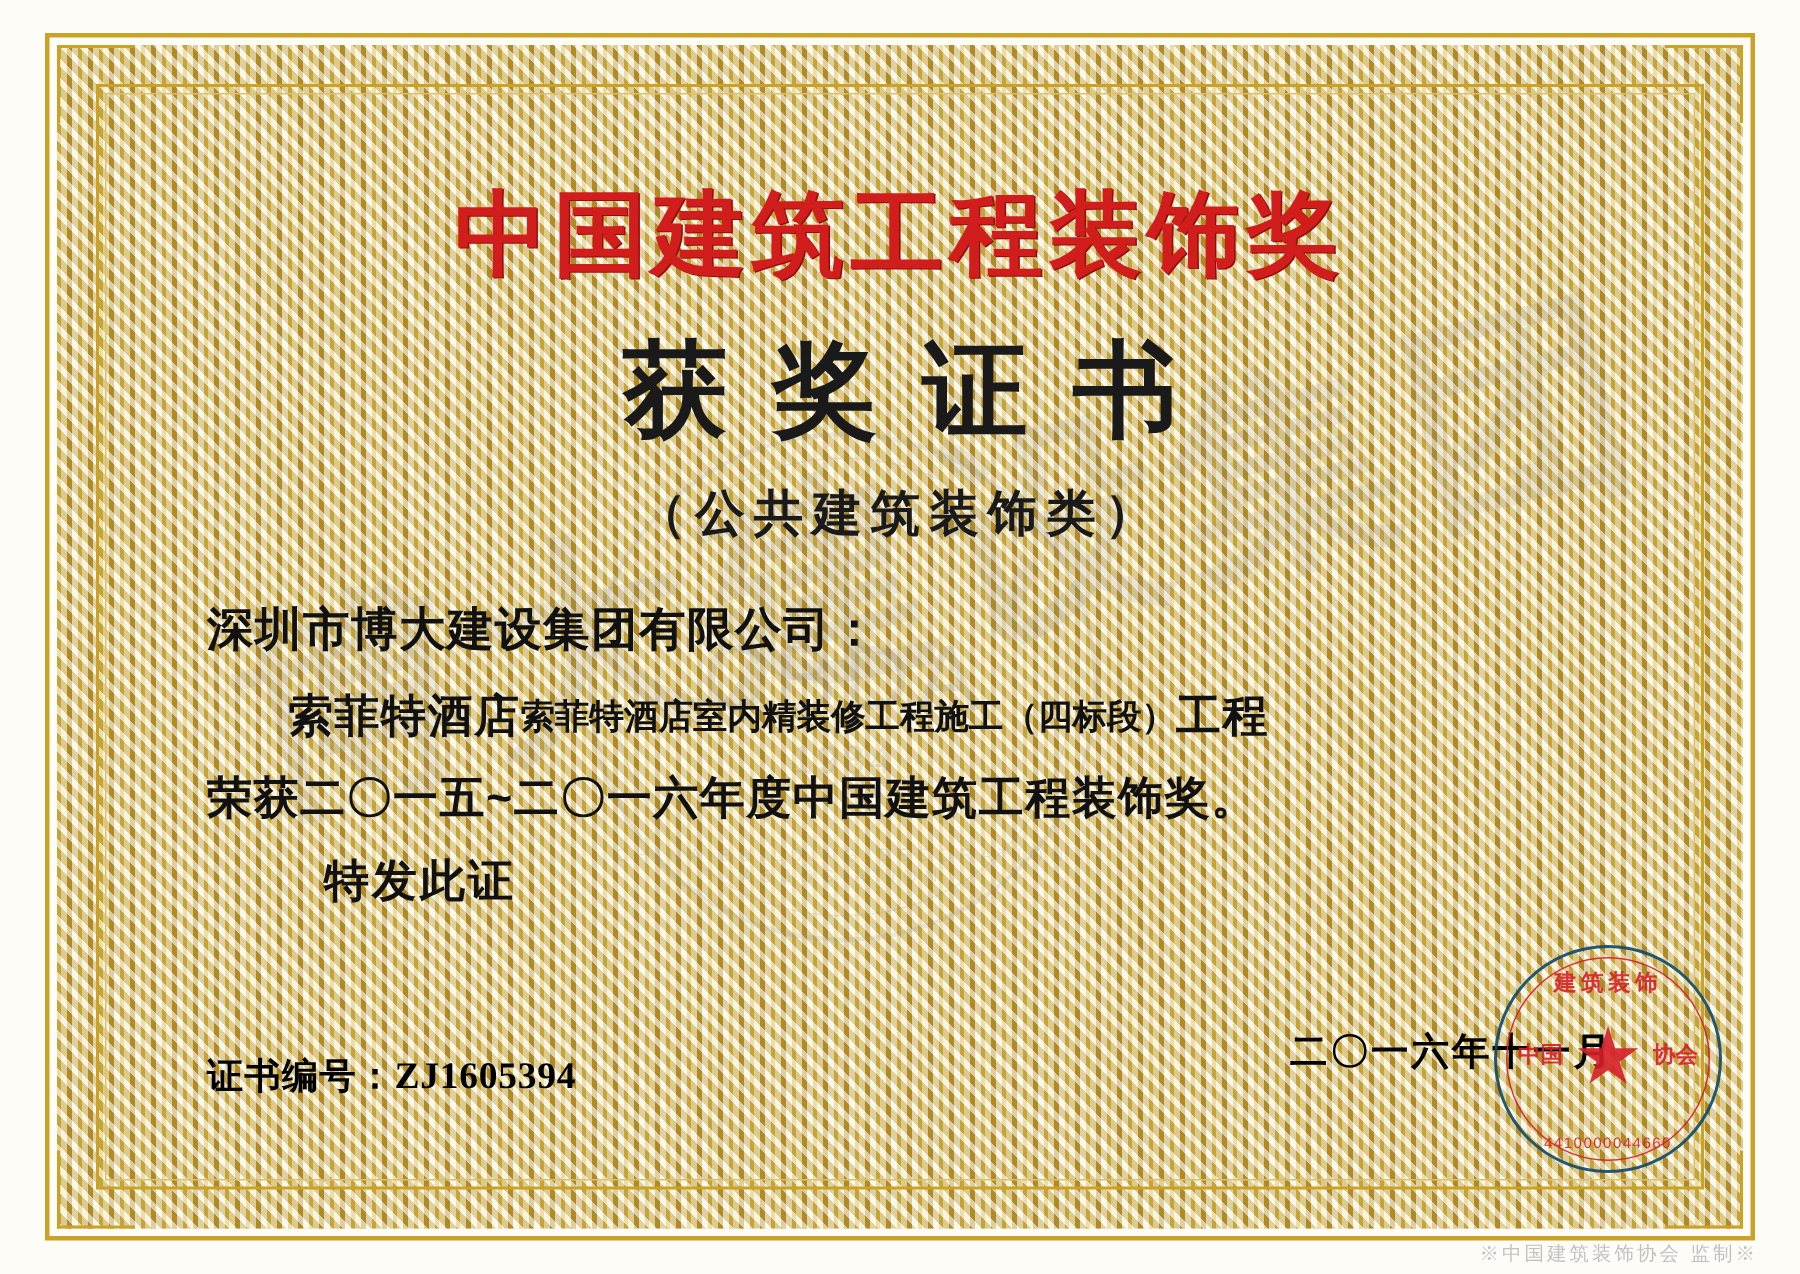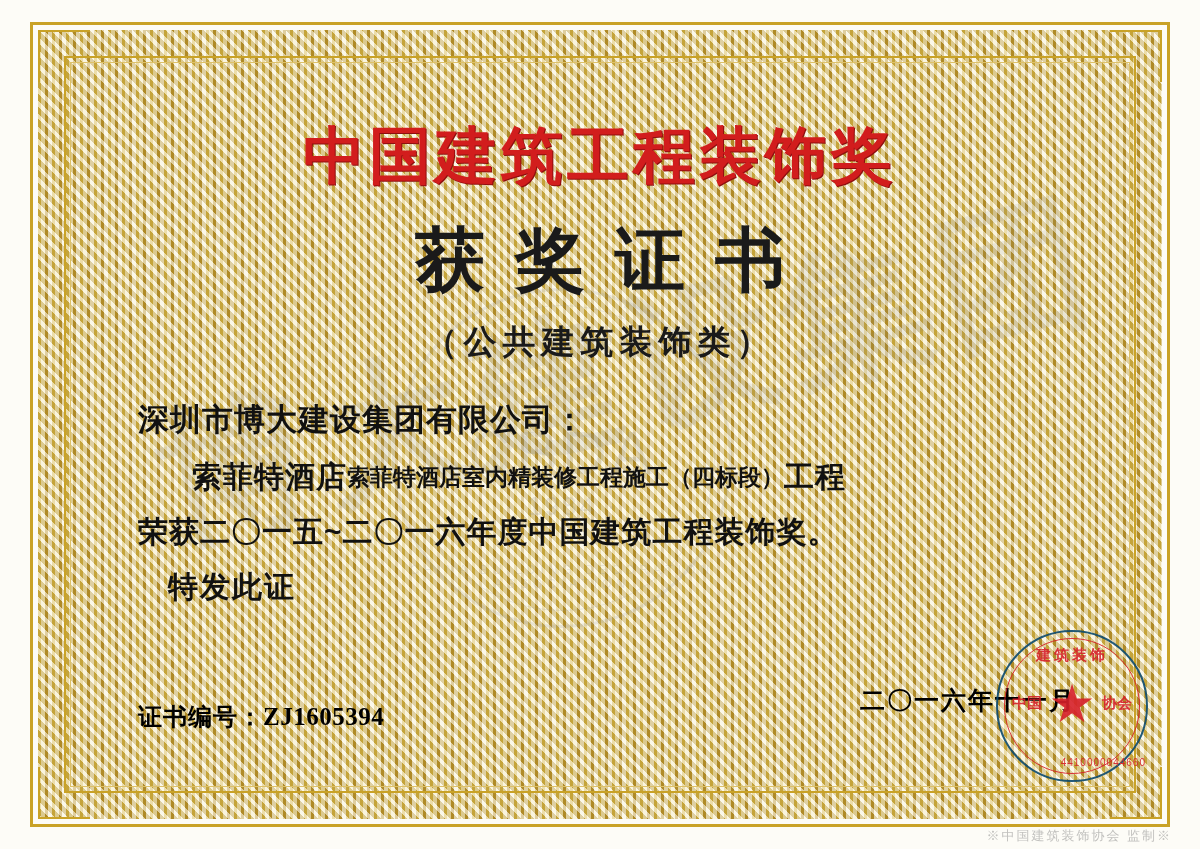--- a/index.html
+++ b/index.html
@@ -232,21 +232,21 @@
     padding-left: 48px;
     font-family: "Liberation Sans", sans-serif;
     font-size: 30px;
     font-weight: bold;
     letter-spacing: 1px;
     white-space: nowrap;
   }
 
   .line-issue {
     margin-top: 14px;
-    padding-left: 24px;
+    padding-left: 72px;
     font-family: "Liberation Sans", sans-serif;
     font-size: 30px;
     font-weight: bold;
     letter-spacing: 2px;
   }
   .line-issue .indent { display: inline-block; width: 54px; }
 
   .line-scope {
     margin-top: 12px;
     padding-left: 48px;
@@ -331,21 +331,21 @@
     position: absolute;
     right: 14px; top: 62px;
     font-family: "Liberation Sans", sans-serif;
     font-size: 15px;
     color: #d6202a;
     font-weight: bold;
   }
   .seal .seal-bottom {
     position: absolute;
     left: 0; right: 0; bottom: 12px;
-    text-align: right;
+    text-align: center;
     font-family: "Liberation Sans", sans-serif;
     font-size: 10px;
     letter-spacing: 1px;
     color: #d6202a;
   }
 
   .footnote {
     position: absolute;
     right: 28px; bottom: 4px;
     font-family: "Liberation Sans", sans-serif;

